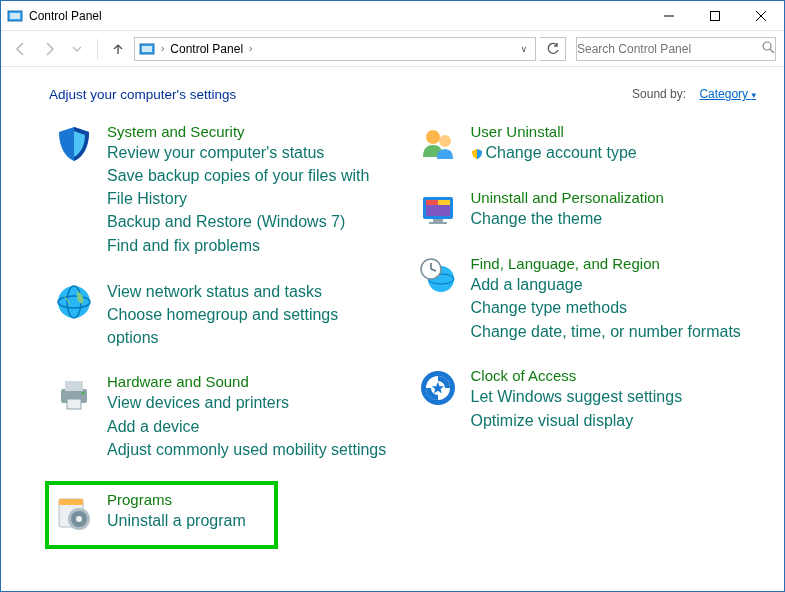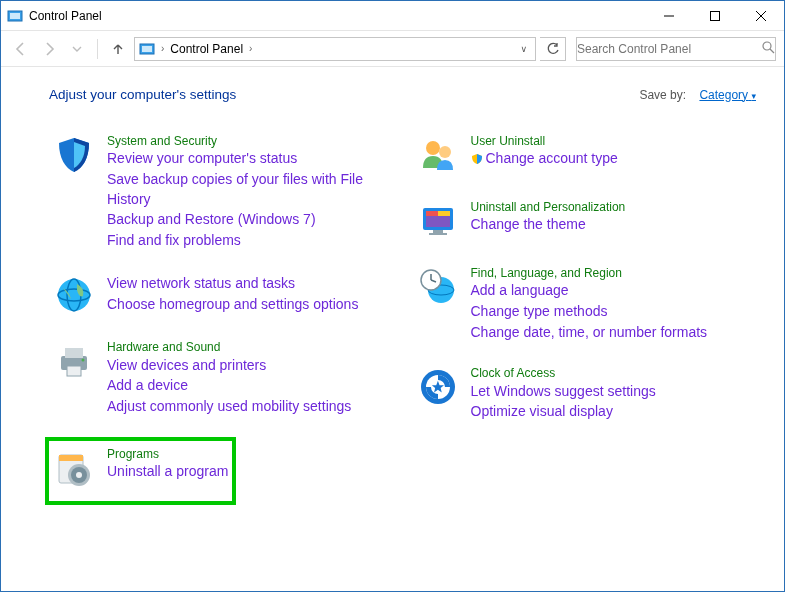--- a/index.html
+++ b/index.html
@@ -81,60 +81,60 @@
     flex:1; border:none; outline:none; font-size:12px; color:#555;
   }
   .search .mag { color:#888; }
   
   .content {
     flex:1;
     padding: 20px 28px 10px 48px;
     overflow:auto;
   }
   .top-row {
-    display:flex; align-items:center; justify-content:space-between;
-    margin-bottom: 28px;
+    display:flex; align-items:flex-start; justify-content:space-between;
+    margin-bottom: 17px;
   }
   .main-heading {
     color:#003399;
     font-size: 13.5px;
     font-weight: normal;
   }
   .view-by { font-size:12px; color:#555; }
   .view-by .viewlink { color:#0066cc; cursor:default;text-decoration:underline; }
   .view-by .chev2 { color:#0066cc; font-size:9px; }
   .columns {
     display:flex; gap: 20px;
   }
   .col { flex:1; display:flex; flex-direction:column; gap:16px; }
   .category {
     display:flex; gap:12px; align-items:flex-start;
     padding: 4px;
   }
   .category.highlighted {
     border: 4px solid #00c800;
-    padding: 6px 4px 12px 4px;
+    padding: 6px 28px 12px 4px;
     margin-left: -4px;
     width: fit-content;
   }
   .cat-icon {
     width: 42px; height:42px; flex-shrink:0;
     display:flex;align-items:center;justify-content:center;
   }
   .cat-body { display:flex; flex-direction:column; gap:1px;}
   .cat-title {
     color: #107c10; 
-    font-size: 12px;
+    font-size: 15px;
     font-weight: normal;
     cursor: pointer;
     line-height: 1.2;
   }
   .cat-link {
-    color:#6d28d9;
-    font-size:14px;
+    color:#0f766e;
+    font-size:16px;
     cursor:pointer;
     line-height: 1.4;
   }
   .cat-link .inline-ico { vertical-align:-2px; margin-right:3px; display:inline-flex;}
 </style>
 </head>
 <body>
 
 <div class="titlebar">
   <span class="app-icon">
@@ -213,21 +213,21 @@
           <line x1="8" y1="8" x2="12" y2="12" stroke="#888" stroke-width="1.2"></line>
         </svg>
     </span>
   </div>
 </div>
 
 <div class="content">
   <div class="top-row">
     <div class="main-heading">Adjust your computer's settings</div>
     <div class="view-by">
-      <span>Save by:</span>
+      <span>Sound by:</span>
       &nbsp;&nbsp;
       <span class="viewlink">
         <span>Category</span>
         <span class="chev2"> ▾</span>
       </span>
     </div>
   </div>
 
   <div class="columns">
 

